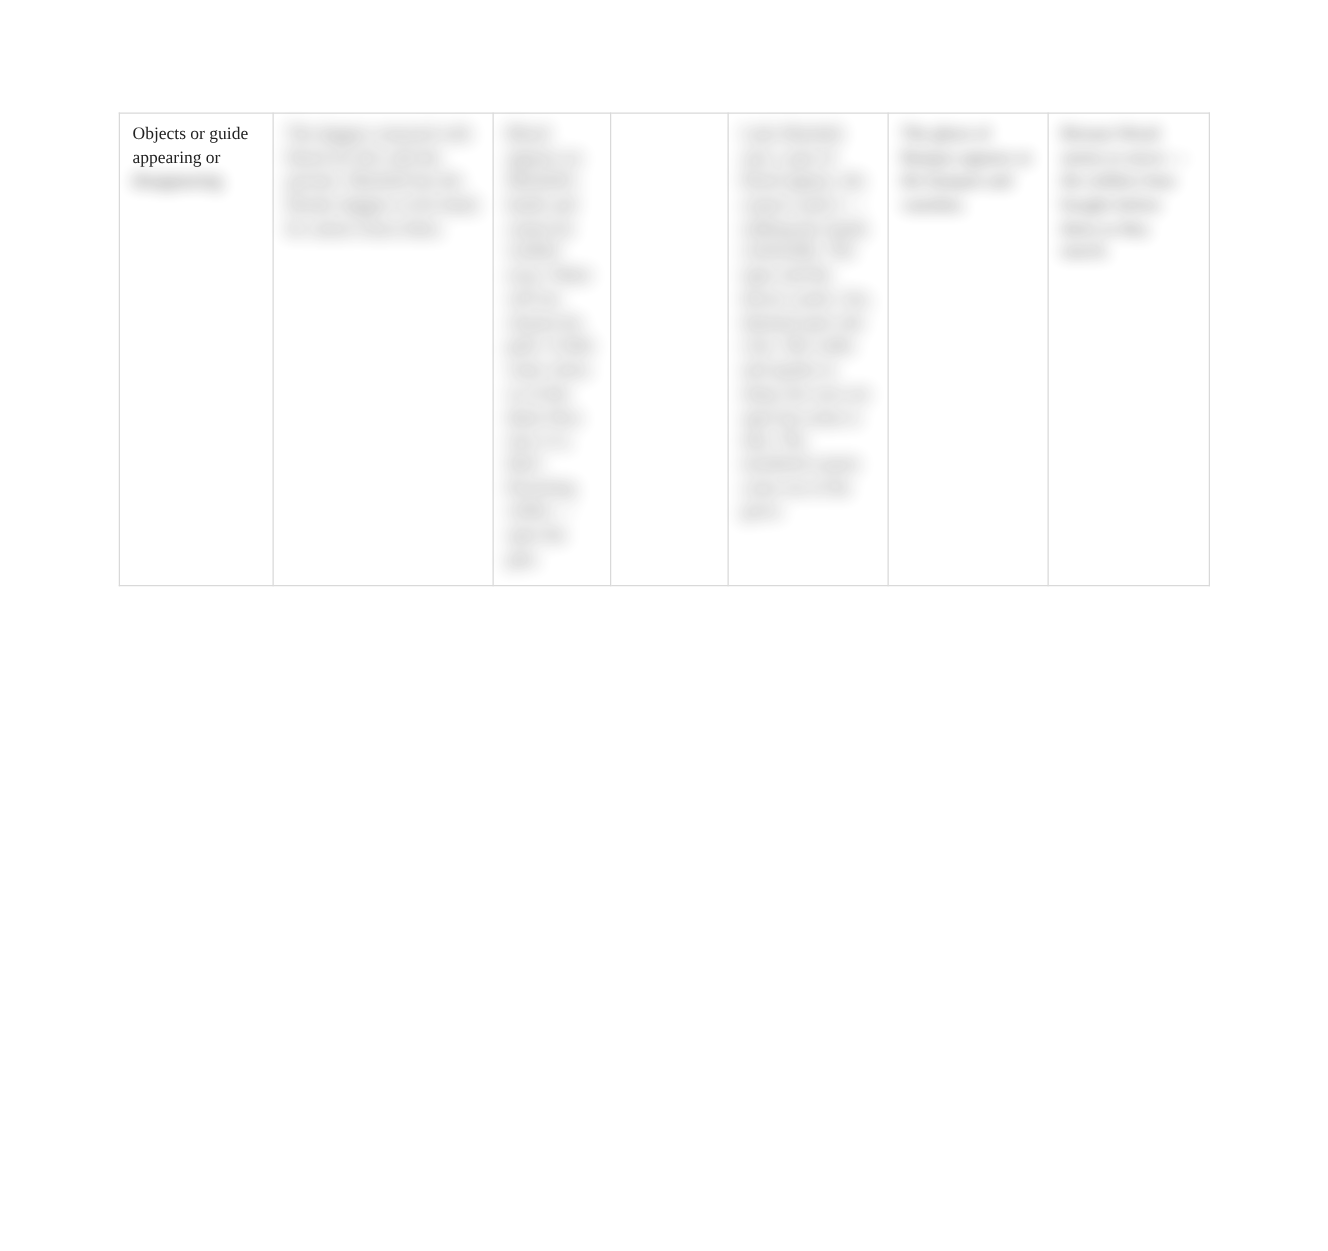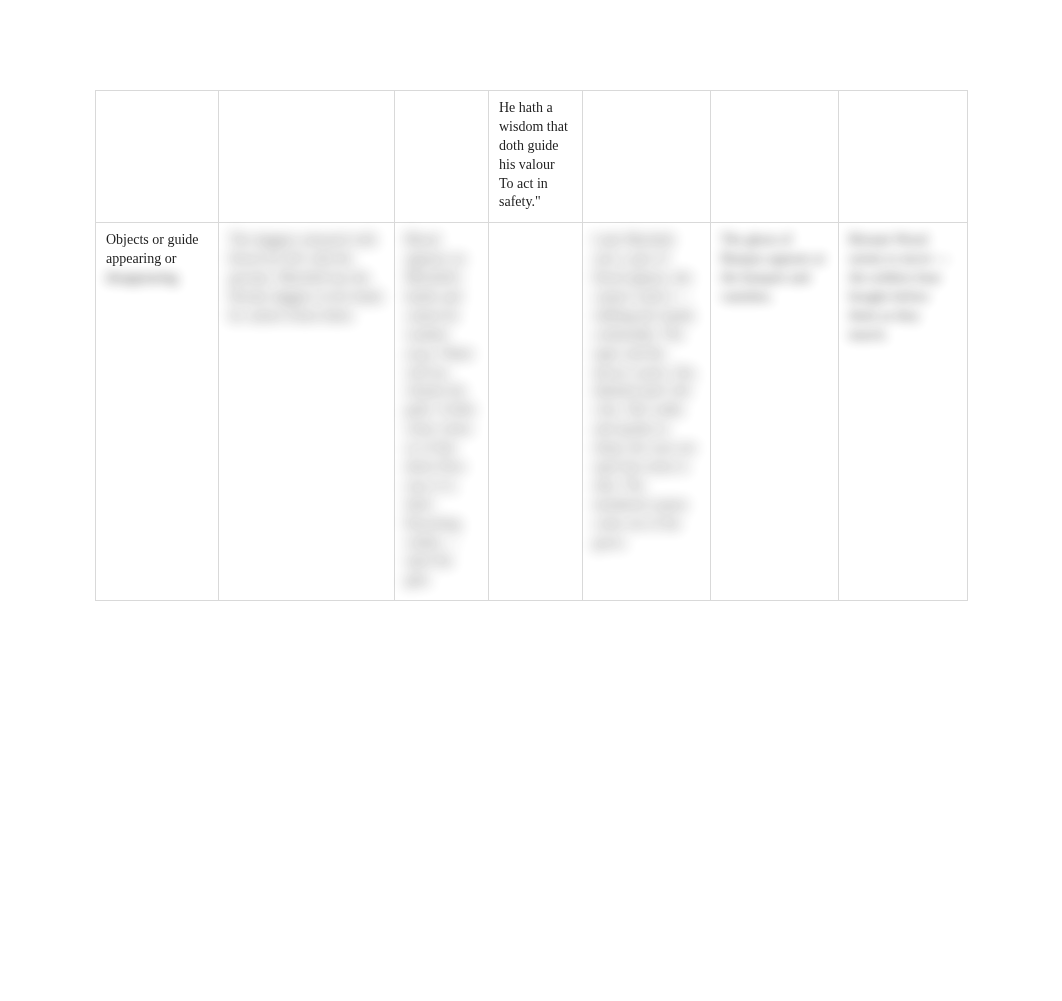--- a/index.html
+++ b/index.html
@@ -72,44 +72,20 @@
       <col class="c1">
         <col class="c2">
         <col class="c3">
         <col class="c4">
         <col class="c5">
         <col class="c6">
         <col class="c7">
     </colgroup>
 
     <tbody>
-        <tr>
-      <td>
-        <span class="clear-text"></span>
-      </td>
-      <td>
-        <span class="clear-text"></span>
-      </td>
-      <td>
-        <span class="clear-text"></span>
-      </td>
-      <td>
-        <span class="clear-text quote">He hath a wisdom that doth guide his valour
-To act in safety."</span>
-      </td>
-      <td>
-        <span class="clear-text"></span>
-      </td>
-      <td>
-        <span class="clear-text"></span>
-      </td>
-      <td>
-        <span class="clear-text"></span>
-      </td>
-    </tr>
 
     <tr>
       <td>
         <span class="label-top">Objects or guide appearing or</span>
         <span class="label-bottom">disappearing</span>
       </td>
       <td>
         <p class="para blur-strong">The daggers smeared with blood are left with the grooms. Macbeth has the bloody daggers in his hand; he cannot return them.</p>
       </td>
       <td>

